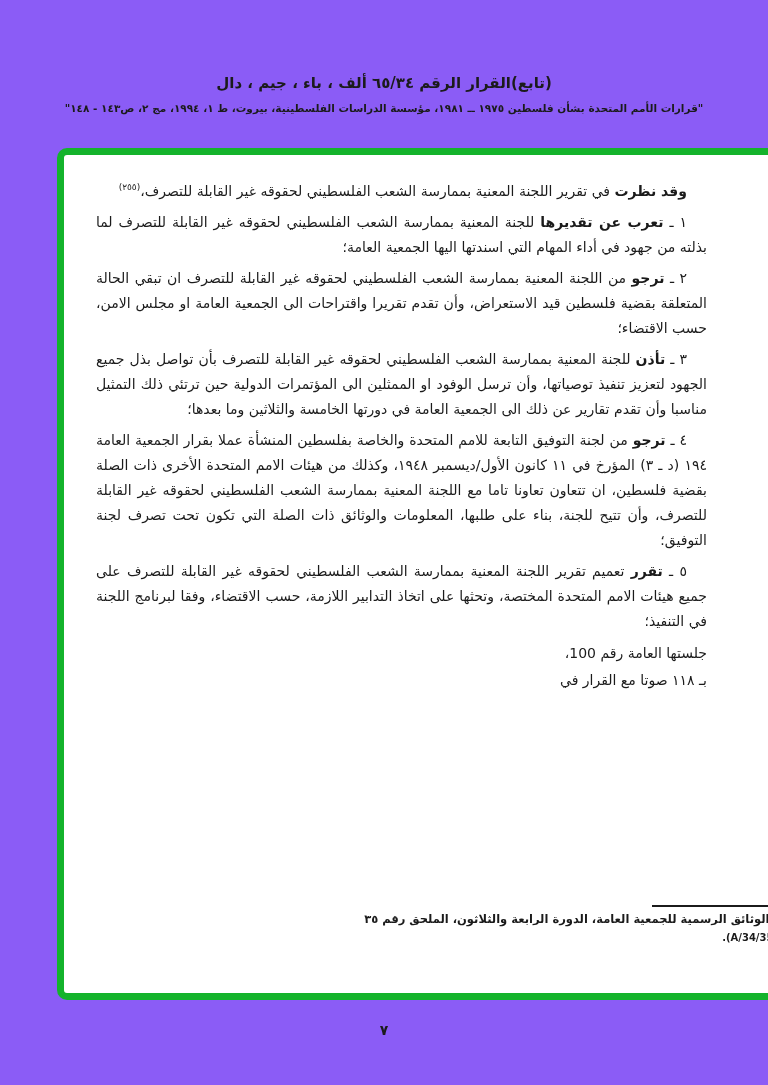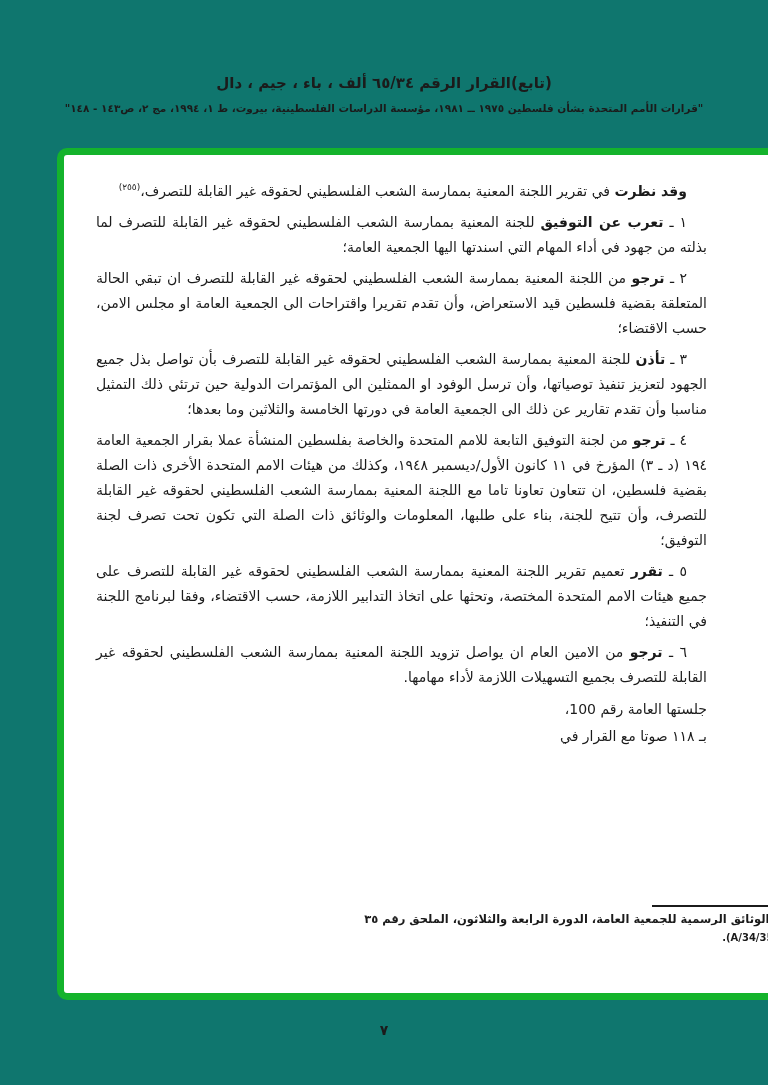--- a/index.html
+++ b/index.html
@@ -1,16 +1,16 @@
 <!DOCTYPE html>
 <html lang="ar"><head>
 <meta charset="utf-8">
 <style>
   html,body{margin:0;padding:0;background:#ffffff;}
-  .page{position:relative;width:768px;height:1085px;background:#0f766e;overflow:hidden;
+  .page{position:relative;width:768px;height:1085px;background:#8b5cf6;overflow:hidden;
         font-family:"DejaVu Sans",sans-serif;color:#1b1b1b;}
   header{position:absolute;top:74px;left:0;right:0;text-align:center;}
   .title{font-size:15px;font-weight:bold;direction:rtl;letter-spacing:.2px;}
   .citation{font-size:10.5px;font-weight:bold;direction:rtl;margin-top:10px;letter-spacing:.1px;}
   .greenbox{position:absolute;left:57px;top:148px;width:752px;height:852px;
             box-sizing:border-box;border:7px solid #14b32c;border-radius:10px;background:#fff;}
   .content{position:absolute;top:24px;right:95px;left:32px;direction:rtl;
            text-align:justify;font-size:14px;line-height:25px;}
   .para{margin:0 0 6px 0;text-indent:20px;}
   .b{font-weight:bold;}
@@ -34,31 +34,30 @@
     <div class="title">(تابع)القرار الرقم ٦٥/٣٤ ألف ، باء ، جيم ، دال</div>
     <div class="citation">"قرارات الأمم المتحدة بشأن فلسطين ١٩٧٥ ــ ١٩٨١، مؤسسة الدراسات الفلسطينية، بيروت، ط ١، ١٩٩٤، مج ٢، ص١٤٣ - ١٤٨"</div>
   </header>
 
   <div class="greenbox">
 
     <div class="content">
 
       <p class="para"><span class="b">وقد نظرت</span><span> في تقرير اللجنة المعنية بممارسة الشعب الفلسطيني لحقوقه غير القابلة للتصرف،</span><sup class="fnref">(٢٥٥)</sup></p>
 
-      <p class="para"><span>١ ـ </span><span class="b">تعرب عن التوفيق</span><span> للجنة المعنية بممارسة الشعب الفلسطيني لحقوقه غير القابلة للتصرف لما بذلته من جهود في أداء المهام التي اسندتها اليها الجمعية العامة؛</span></p>
+      <p class="para"><span>١ ـ </span><span class="b">تعرب عن تقديرها</span><span> للجنة المعنية بممارسة الشعب الفلسطيني لحقوقه غير القابلة للتصرف لما بذلته من جهود في أداء المهام التي اسندتها اليها الجمعية العامة؛</span></p>
 
       <p class="para"><span>٢ ـ </span><span class="b">ترجو</span><span> من اللجنة المعنية بممارسة الشعب الفلسطيني لحقوقه غير القابلة للتصرف ان تبقي الحالة المتعلقة بقضية فلسطين قيد الاستعراض، وأن تقدم تقريرا واقتراحات الى الجمعية العامة او مجلس الامن، حسب الاقتضاء؛</span></p>
 
       <p class="para"><span>٣ ـ </span><span class="b">تأذن</span><span> للجنة المعنية بممارسة الشعب الفلسطيني لحقوقه غير القابلة للتصرف بأن تواصل بذل جميع الجهود لتعزيز تنفيذ توصياتها، وأن ترسل الوفود او الممثلين الى المؤتمرات الدولية حين ترتئي ذلك التمثيل مناسبا وأن تقدم تقارير عن ذلك الى الجمعية العامة في دورتها الخامسة والثلاثين وما بعدها؛</span></p>
 
       <p class="para"><span>٤ ـ </span><span class="b">ترجو</span><span> من لجنة التوفيق التابعة للامم المتحدة والخاصة بفلسطين المنشأة عملا بقرار الجمعية العامة ١٩٤ (د ـ ٣) المؤرخ في ١١ كانون الأول/ديسمبر ١٩٤٨، وكذلك من هيئات الامم المتحدة الأخرى ذات الصلة بقضية فلسطين، ان تتعاون تعاونا تاما مع اللجنة المعنية بممارسة الشعب الفلسطيني لحقوقه غير القابلة للتصرف، وأن تتيح للجنة، بناء على طلبها، المعلومات والوثائق ذات الصلة التي تكون تحت تصرف لجنة التوفيق؛</span></p>
 
       <p class="para"><span>٥ ـ </span><span class="b">تقرر</span><span> تعميم تقرير اللجنة المعنية بممارسة الشعب الفلسطيني لحقوقه غير القابلة للتصرف على جميع هيئات الامم المتحدة المختصة، وتحثها على اتخاذ التدابير اللازمة، حسب الاقتضاء، وفقا لبرنامج اللجنة في التنفيذ؛</span></p>
 
-      <p class="para"><span>٦ ـ </span><span class="b">ترجو</span><span> من الامين العام ان يواصل تزويد اللجنة المعنية بممارسة الشعب الفلسطيني لحقوقه غير القابلة للتصرف بجميع التسهيلات اللازمة لأداء مهامها.</span></p>
 
       <div class="closing">
         <div class="sp">جلستها العامة رقم 100،</div>
         <div>بـ ١١٨ صوتا مع القرار في</div>
       </div>
 
     </div>
 
     <div class="fnsep"></div>
 

